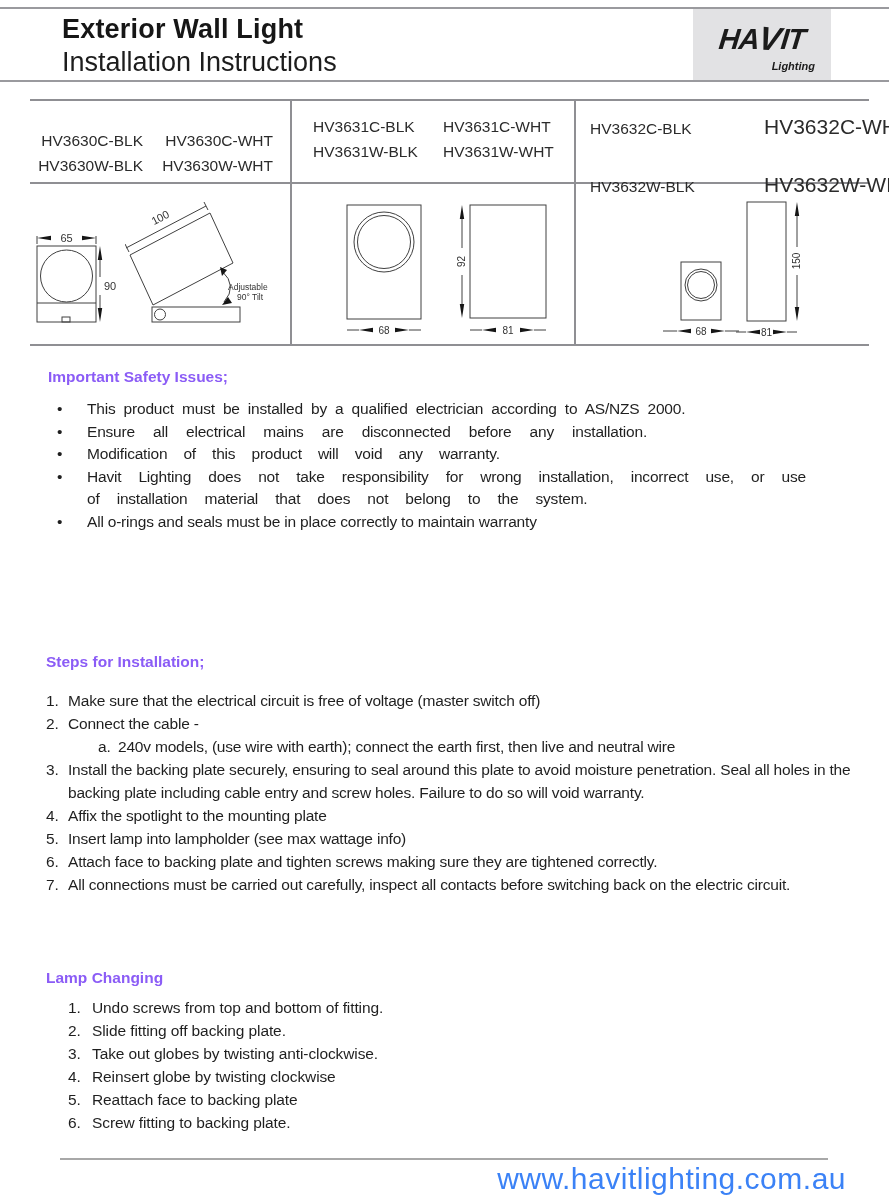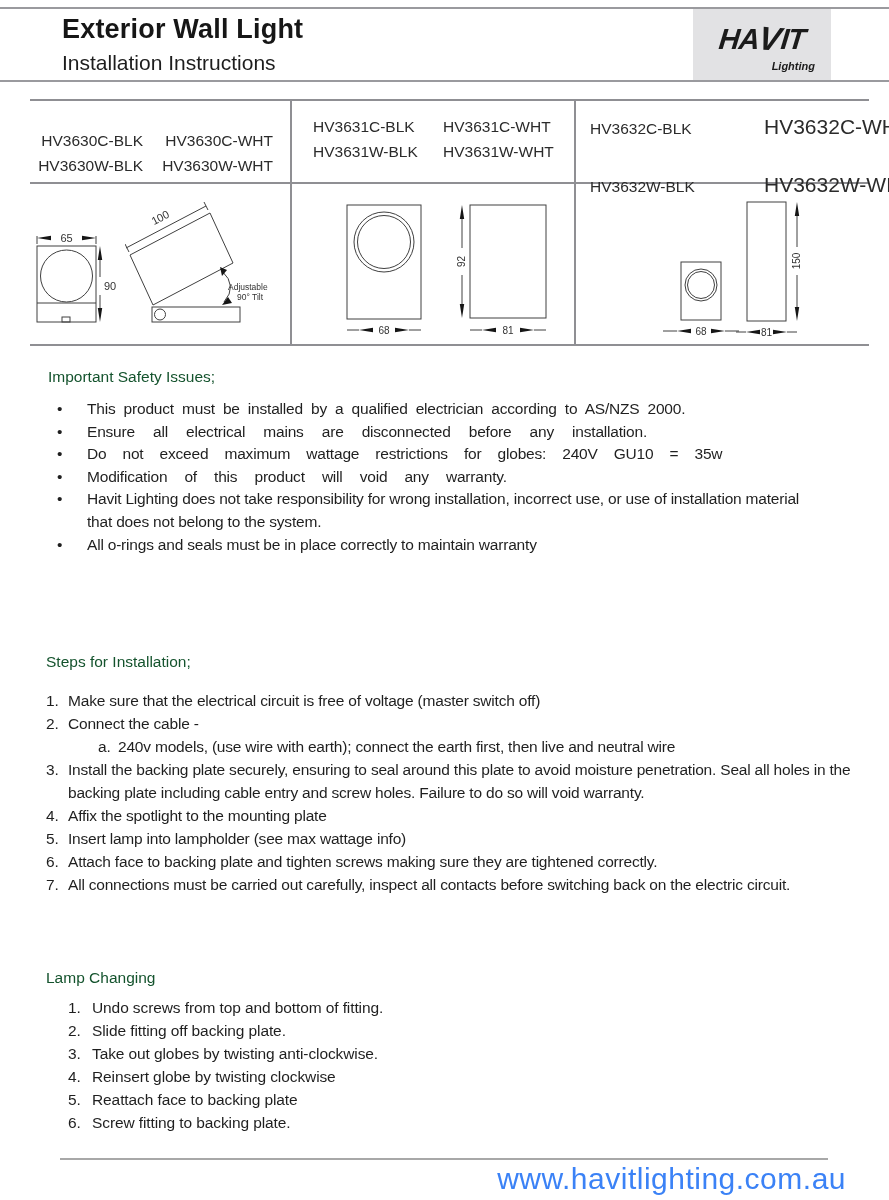--- a/index.html
+++ b/index.html
@@ -4,21 +4,21 @@
 <style>
   html,body{margin:0;padding:0;background:#ffffff;}
   .page{position:relative;width:889px;height:1200px;background:#fff;overflow:hidden;
         font-family:"Liberation Sans",sans-serif;color:#1f1f1f;padding-left:17px;}
   .rule{position:absolute;left:0;width:889px;height:2px;background:#9a9a9e;}
   .hline{position:absolute;left:30px;width:839px;height:2px;background:#8f8f93;}
   .vline{position:absolute;width:2px;height:246px;background:#8f8f93;top:100px;}
   
   .titleblock{position:absolute;left:62px;top:13px;line-height:33px;}
   .title1{font-size:27px;font-weight:700;color:#161616;letter-spacing:0.2px;}
-  .title2{font-size:21px;font-weight:400;color:#1d1d1d;}
+  .title2{font-size:27px;font-weight:400;color:#1d1d1d;}
   .logobox{position:absolute;left:693px;top:9px;width:138px;height:72px;background:#e2e2e4;}
   .brand{position:absolute;left:0;top:10px;width:138px;text-align:center;
          font-style:italic;font-weight:700;color:#1b1b1b;transform:skewX(-6deg);}
   .brand .p1,.brand .p3{font-size:29px;letter-spacing:-1px;}
   .brand .p2{font-size:33px;display:inline-block;transform:rotate(4deg) translateY(1px);font-weight:900;}
   .logosub{position:absolute;right:16px;bottom:9px;font-style:italic;font-weight:700;
            font-size:11px;color:#1b1b1b;}
   
   .mcell{position:absolute;display:grid;grid-template-rows:25px 25px;font-size:15.5px;color:#2b2b2b;}
   .mcell span{white-space:nowrap;}
@@ -26,21 +26,21 @@
   .c2{left:313px;top:118px;grid-template-columns:130px 130px;}
   .c3{left:590px;top:120px;grid-template-columns:141px 141px;gap:33px;}
   .c3 .raise{transform:translateY(-5px);font-size:21px;}
   
   svg{position:absolute;}
   svg line,svg rect,svg circle,svg polygon.o,svg path{stroke:#404040;stroke-width:1;fill:none;}
   svg polygon.f{fill:#161616;stroke:none;}
   svg text{fill:#333;font-family:"Liberation Sans",sans-serif;}
   
   .sect{position:absolute;}
-  .sect h2{margin:0;font-size:15.5px;font-weight:400;color:#14532d;}
+  .sect h2{margin:0;font-size:15.5px;font-weight:700;color:#8b5cf6;}
   .items{margin-top:12px;font-size:15.5px;letter-spacing:-0.2px;line-height:22.6px;color:#1f1f1f;}
   .li{display:flex;align-items:flex-start;}
   .li .mk{flex:0 0 22px;}
   .li .tx{flex:1 1 auto;}
   .safety .items .li .mk{flex-basis:30px;padding-left:9px;}
   .safety .items .li .mk::before{content:"\2022";}
   .safety .items .li:nth-child(1) .tx{word-spacing:4px;}
   .safety .items .li:nth-child(2) .tx{word-spacing:14px;}
   .safety .items .li:nth-child(3) .tx{word-spacing:12px;}
   .safety .items .li:nth-child(4) .tx{word-spacing:13px;}
@@ -184,24 +184,20 @@
       <div class="li">
           <span class="mk"></span>
           <span class="tx">This product must be installed by a qualified electrician according to AS/NZS 2000.</span>
         </div>
       <div class="li">
           <span class="mk"></span>
           <span class="tx">Ensure all electrical mains are disconnected before any installation.</span>
         </div>
       <div class="li">
           <span class="mk"></span>
-          <span class="tx">Do not exceed maximum wattage restrictions for globes: 240V GU10 = 35w</span>
-        </div>
-      <div class="li">
-          <span class="mk"></span>
           <span class="tx">Modification of this product will void any warranty.</span>
         </div>
       <div class="li">
           <span class="mk"></span>
           <span class="tx">Havit Lighting does not take responsibility for wrong installation, incorrect use, or use of installation material that does not belong to the system.</span>
         </div>
       <div class="li">
           <span class="mk"></span>
           <span class="tx">All o-rings and seals must be in place correctly to maintain warranty</span>
         </div>

